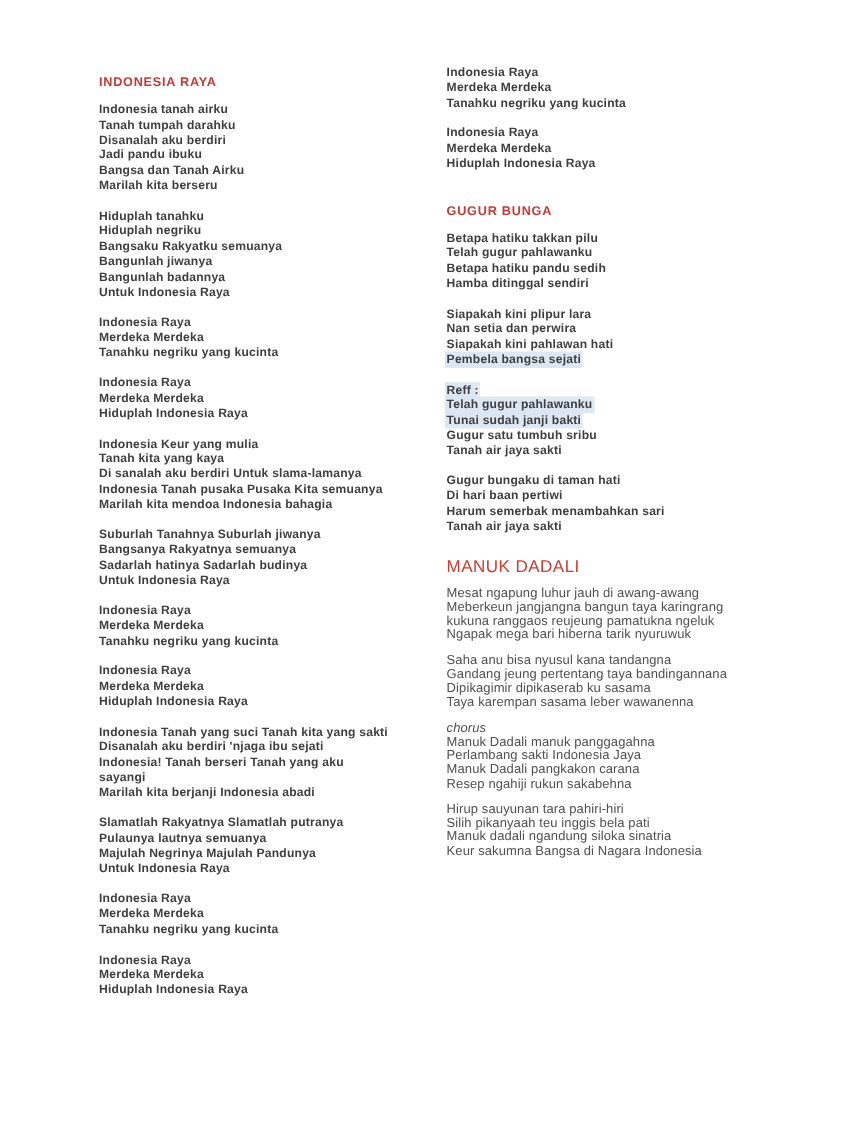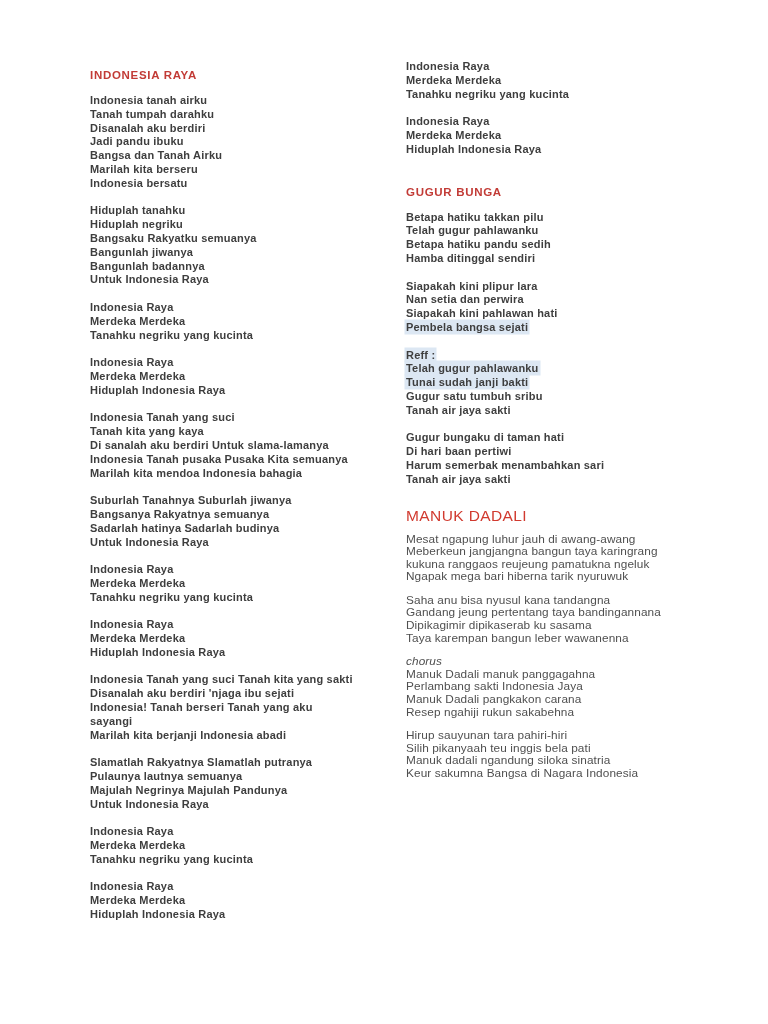--- a/index.html
+++ b/index.html
@@ -80,42 +80,41 @@
 <div class="page">
   <div class="col" id="col-left">
       <div class="block heading">INDONESIA RAYA</div>
       <div class="block stanza">
         <div class="line"><span>Indonesia tanah airku</span></div>
         <div class="line"><span>Tanah tumpah darahku</span></div>
         <div class="line"><span>Disanalah aku berdiri</span></div>
         <div class="line"><span>Jadi pandu ibuku</span></div>
         <div class="line"><span>Bangsa dan Tanah Airku</span></div>
         <div class="line"><span>Marilah kita berseru</span></div>
-        <div class="line"><span>Indonesia bersatu</span></div>
       </div>
       <div class="block stanza">
         <div class="line"><span>Hiduplah tanahku</span></div>
         <div class="line"><span>Hiduplah negriku</span></div>
         <div class="line"><span>Bangsaku Rakyatku semuanya</span></div>
         <div class="line"><span>Bangunlah jiwanya</span></div>
         <div class="line"><span>Bangunlah badannya</span></div>
         <div class="line"><span>Untuk Indonesia Raya</span></div>
       </div>
       <div class="block stanza">
         <div class="line"><span>Indonesia Raya</span></div>
         <div class="line"><span>Merdeka Merdeka</span></div>
         <div class="line"><span>Tanahku negriku yang kucinta</span></div>
       </div>
       <div class="block stanza">
         <div class="line"><span>Indonesia Raya</span></div>
         <div class="line"><span>Merdeka Merdeka</span></div>
         <div class="line"><span>Hiduplah Indonesia Raya</span></div>
       </div>
       <div class="block stanza">
-        <div class="line"><span>Indonesia Tanah yang suci</span></div>
+        <div class="line"><span>Indonesia Keur yang mulia</span></div>
         <div class="line"><span>Tanah kita yang kaya</span></div>
         <div class="line"><span>Di sanalah aku berdiri Untuk slama-lamanya</span></div>
         <div class="line"><span>Indonesia Tanah pusaka Pusaka Kita semuanya</span></div>
         <div class="line"><span>Marilah kita mendoa Indonesia bahagia</span></div>
       </div>
       <div class="block stanza">
         <div class="line"><span>Suburlah Tanahnya Suburlah jiwanya</span></div>
         <div class="line"><span>Bangsanya Rakyatnya semuanya</span></div>
         <div class="line"><span>Sadarlah hatinya Sadarlah budinya</span></div>
         <div class="line"><span>Untuk Indonesia Raya</span></div>
@@ -195,21 +194,21 @@
       <div class="block stanza-plain">
         <div class="line"><span>Mesat ngapung luhur jauh di awang-awang</span></div>
         <div class="line"><span>Meberkeun jangjangna bangun taya karingrang</span></div>
         <div class="line"><span>kukuna ranggaos reujeung pamatukna ngeluk</span></div>
         <div class="line"><span>Ngapak mega bari hiberna tarik nyuruwuk</span></div>
       </div>
       <div class="block stanza-plain">
         <div class="line"><span>Saha anu bisa nyusul kana tandangna</span></div>
         <div class="line"><span>Gandang jeung pertentang taya bandingannana</span></div>
         <div class="line"><span>Dipikagimir dipikaserab ku sasama</span></div>
-        <div class="line"><span>Taya karempan bangun leber wawanenna</span></div>
+        <div class="line"><span>Taya karempan sasama leber wawanenna</span></div>
       </div>
       <div class="block stanza-plain">
         <div class="line italic"><span>chorus</span></div>
         <div class="line"><span>Manuk Dadali manuk panggagahna</span></div>
         <div class="line"><span>Perlambang sakti Indonesia Jaya</span></div>
         <div class="line"><span>Manuk Dadali pangkakon carana</span></div>
         <div class="line"><span>Resep ngahiji rukun sakabehna</span></div>
       </div>
       <div class="block stanza-plain">
         <div class="line"><span>Hirup sauyunan tara pahiri-hiri</span></div>

